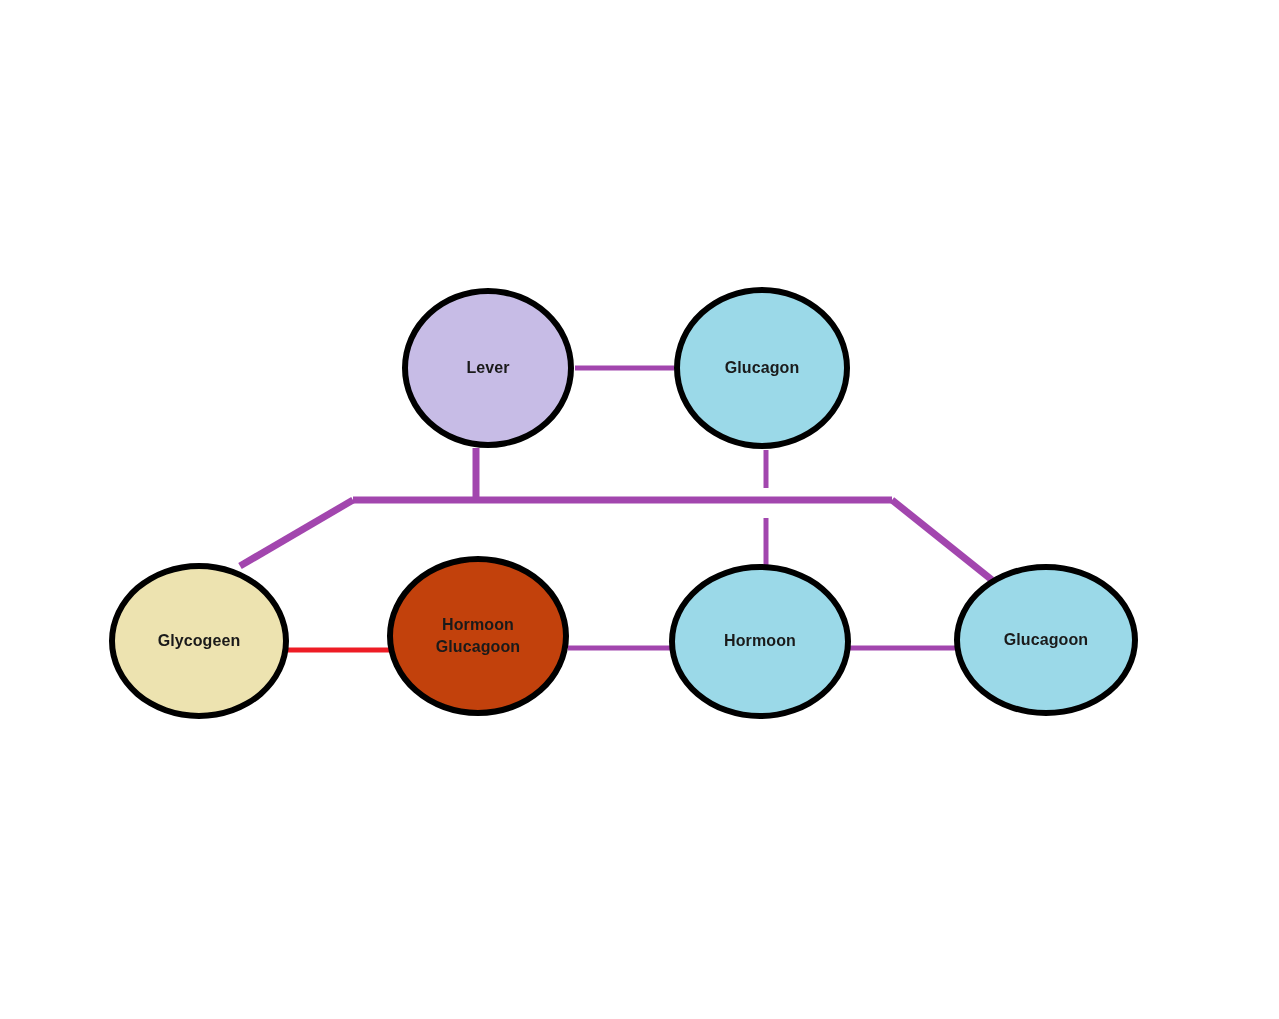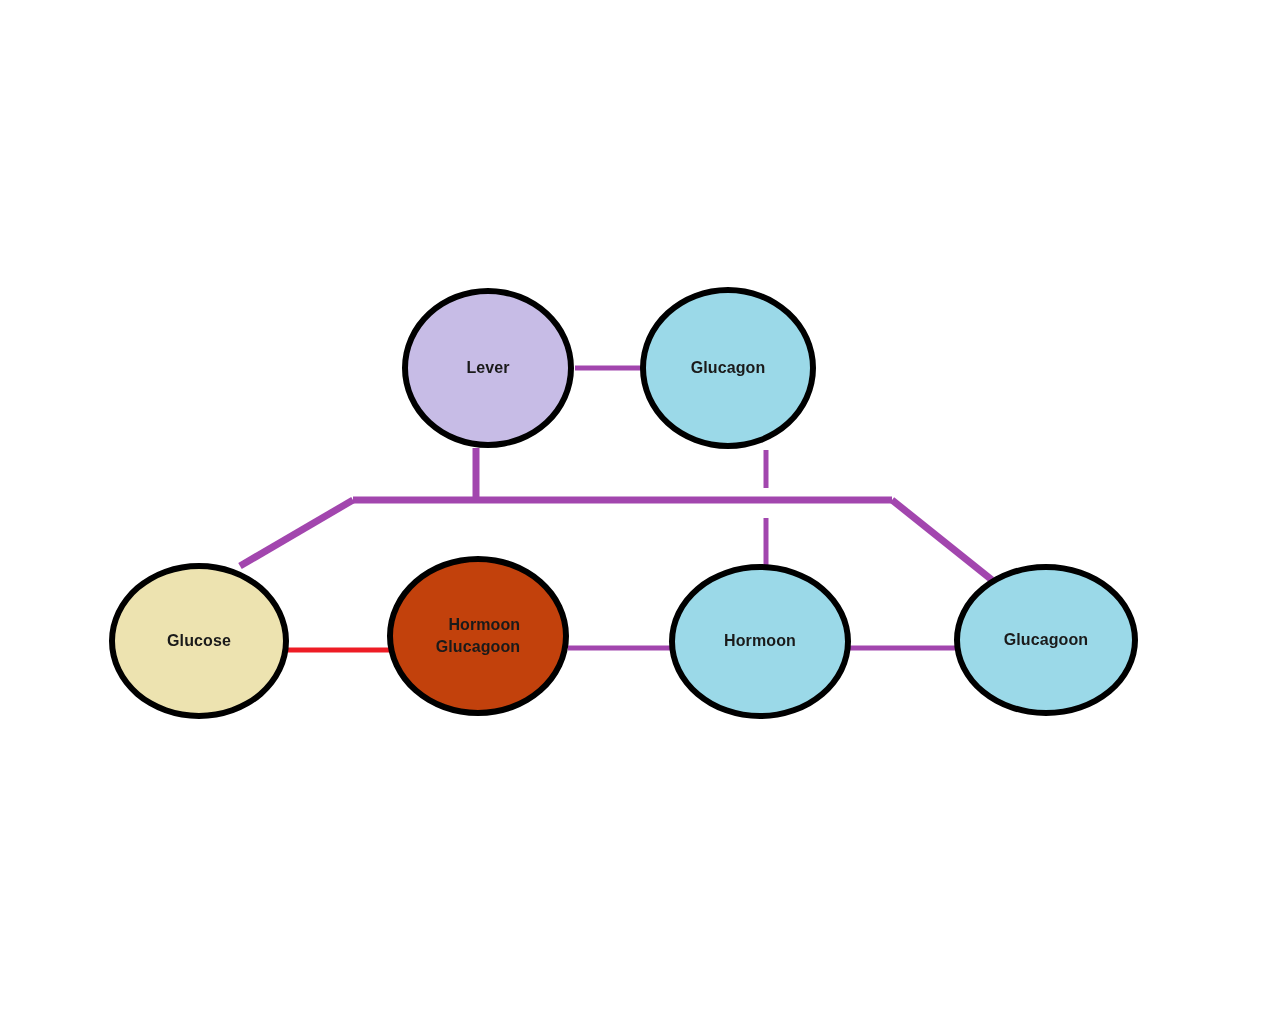--- a/index.html
+++ b/index.html
@@ -38,21 +38,20 @@
   }
   .node-label {
     font-family: "Liberation Sans", sans-serif;
     font-weight: bold;
     font-size: 16px;
     line-height: 1.35;
     color: #1a1a1a;
     white-space: pre-line;
     letter-spacing: 0.1px;
     pointer-events: none;
-    text-align: right;
   }
 </style>
 </head>
 <body>
 
 <div id="canvas">
 
   <svg id="edge-layer" width="1279" height="1019" viewBox="0 0 1279 1019" xmlns="http://www.w3.org/2000/svg">
       <polyline points="575,368 674,368" fill="none" stroke="#A246AE" stroke-width="5" stroke-linecap="butt" stroke-linejoin="miter"></polyline>
       <polyline points="476,448 476,500" fill="none" stroke="#A246AE" stroke-width="7" stroke-linecap="butt" stroke-linejoin="miter"></polyline>
@@ -63,25 +62,25 @@
       <polyline points="766,518 766,565" fill="none" stroke="#A246AE" stroke-width="5" stroke-linecap="butt" stroke-linejoin="miter"></polyline>
       <polyline points="288,650 392,650" fill="none" stroke="#EE1C25" stroke-width="5" stroke-linecap="butt" stroke-linejoin="miter"></polyline>
       <polyline points="568,648 672,648" fill="none" stroke="#A246AE" stroke-width="5" stroke-linecap="butt" stroke-linejoin="miter"></polyline>
       <polyline points="850,648 958,648" fill="none" stroke="#A246AE" stroke-width="5" stroke-linecap="butt" stroke-linejoin="miter"></polyline>
     </svg>
 
   <div id="node-layer">
       <div class="node" style="left: 402px; top: 288px; width: 172px; height: 160px; background: rgb(199, 188, 230); border-color: rgb(0, 0, 0);">
         <span class="node-label">Lever</span>
       </div>
-      <div class="node" style="left: 640px; top: 287px; width: 176px; height: 162px; background: rgb(155, 217, 232); border-color: rgb(0, 0, 0);">
+      <div class="node" style="left: 674px; top: 287px; width: 176px; height: 162px; background: rgb(155, 217, 232); border-color: rgb(0, 0, 0);">
         <span class="node-label">Glucagon</span>
       </div>
       <div class="node" style="left: 109px; top: 563px; width: 180px; height: 156px; background: rgb(237, 227, 176); border-color: rgb(0, 0, 0);">
-        <span class="node-label">Glucose</span>
+        <span class="node-label">Glycogeen</span>
       </div>
       <div class="node" style="left: 387px; top: 556px; width: 182px; height: 160px; background: #c2410c; border-color: rgb(0, 0, 0);">
         <span class="node-label">Hormoon
 Glucagoon</span>
       </div>
       <div class="node" style="left: 669px; top: 563.5px; width: 182px; height: 155px; background: rgb(155, 217, 232); border-color: rgb(0, 0, 0);">
         <span class="node-label">Hormoon</span>
       </div>
       <div class="node" style="left: 954px; top: 564px; width: 184px; height: 152px; background: rgb(155, 217, 232); border-color: rgb(0, 0, 0);">
         <span class="node-label">Glucagoon</span>

